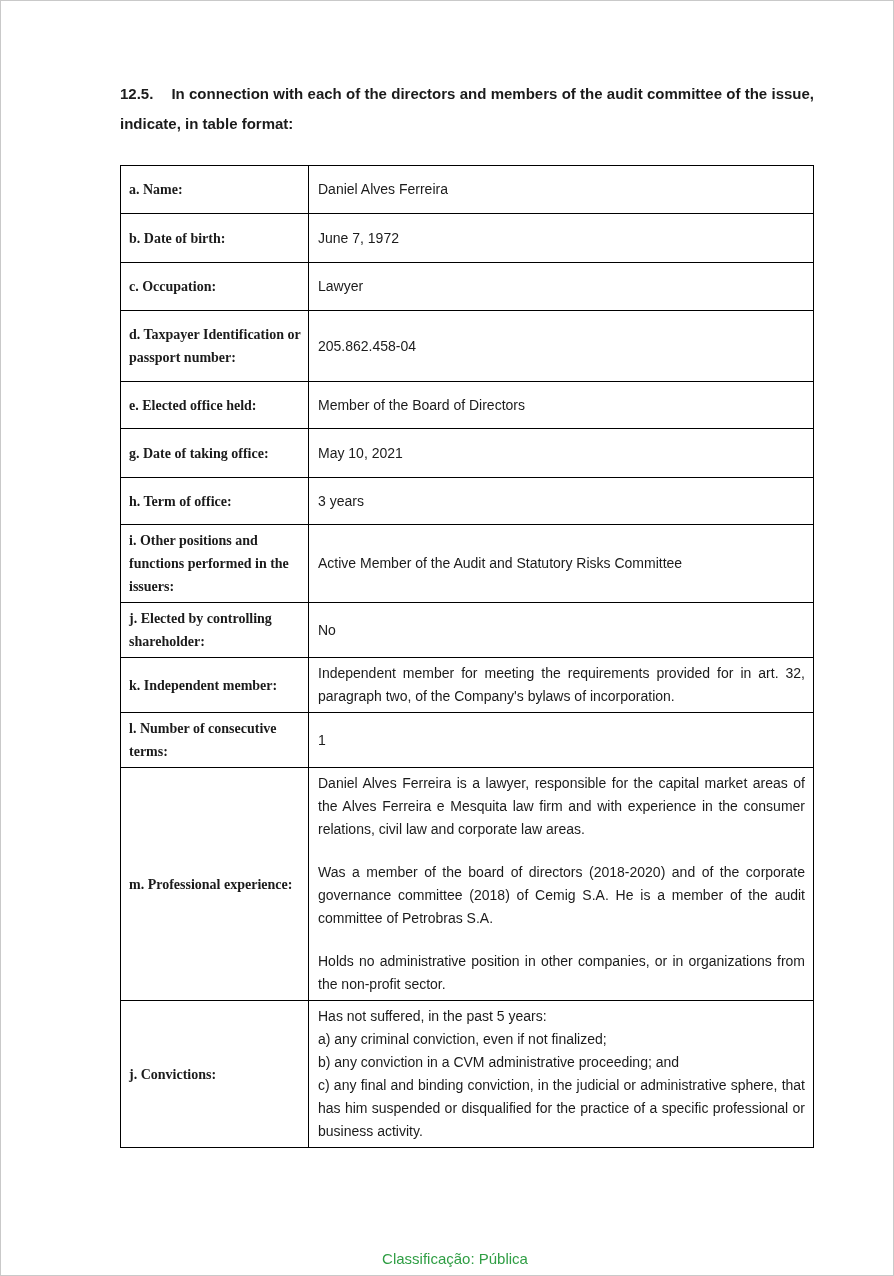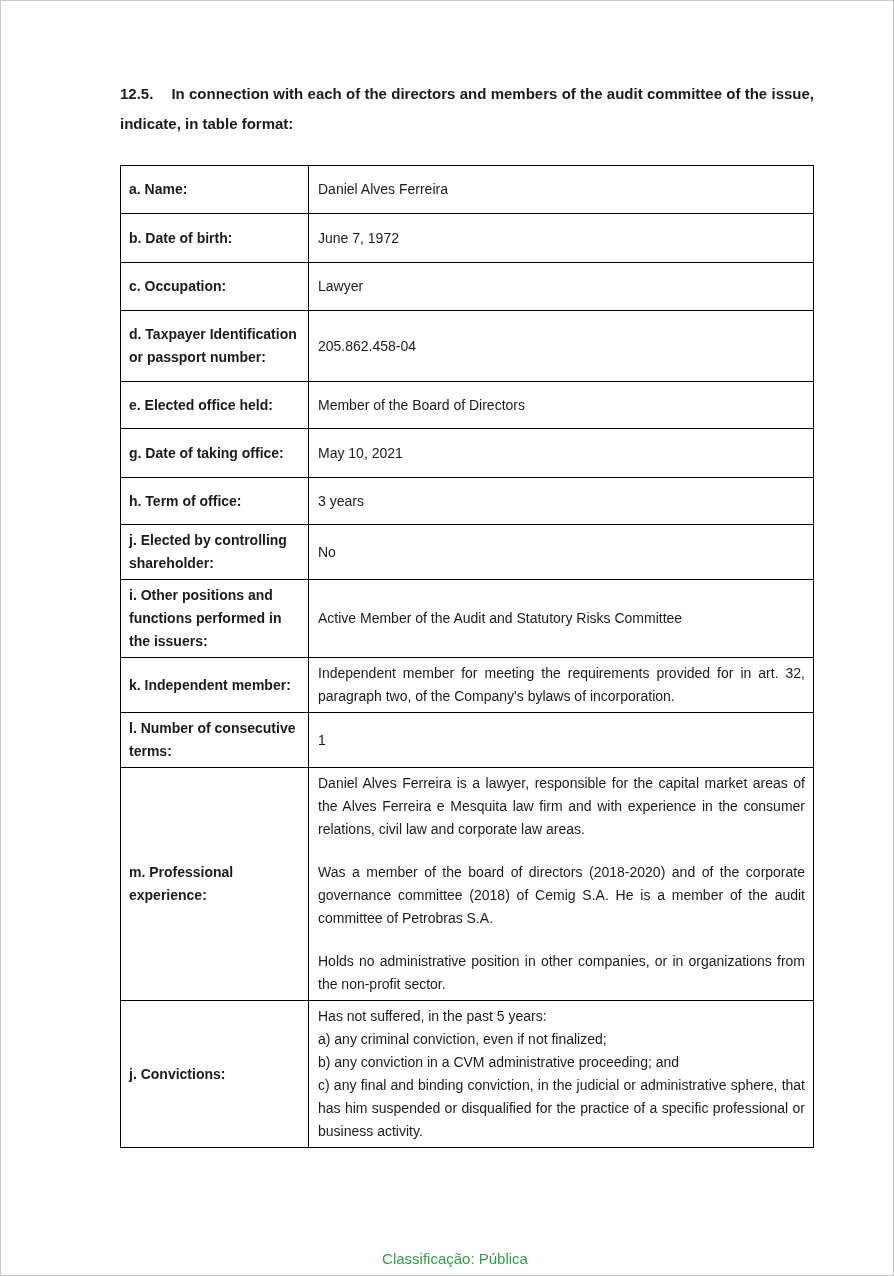--- a/index.html
+++ b/index.html
@@ -36,20 +36,21 @@
   table.doc td{
     border:1.5px solid #000000;
     vertical-align:middle;
     font-size:14px;
     line-height:23px;
   }
   td.label{
     width:175px;
     font-weight:bold;
     padding:4px 4px 4px 8px;
+    font-family:Liberation Serif, serif;
   }
   td.value{
     padding:4px 8px 4px 9px;
   }
   td.value.multi{text-align:justify;}
   td.value p{margin:0;}
   td.value p.gap{margin-bottom:20px;}
   .footer{
     position:absolute;
     left:16px;right:0;
@@ -91,27 +92,27 @@
           <td class="value">Member of the Board of Directors</td>
         </tr>
         <tr style="height:49px">
           <td class="label">g. Date of taking office:</td>
           <td class="value">May 10, 2021</td>
         </tr>
         <tr style="height:47px">
           <td class="label">h. Term of office:</td>
           <td class="value">3 years</td>
         </tr>
+        <tr style="height:69px">
+          <td class="label">i. Other positions and functions performed in the issuers:</td>
+          <td class="value">Active Member of the Audit and Statutory Risks Committee</td>
+        </tr>
         <tr style="height:48px">
           <td class="label">j. Elected by controlling shareholder:</td>
           <td class="value">No</td>
-        </tr>
-        <tr style="height:69px">
-          <td class="label">i. Other positions and functions performed in the issuers:</td>
-          <td class="value">Active Member of the Audit and Statutory Risks Committee</td>
         </tr>
         <tr style="height:49px">
           <td class="label">k. Independent member:</td>
           <td class="value multi">Independent member for meeting the requirements provided for in art. 32, paragraph two, of the Company's bylaws of incorporation.</td>
         </tr>
         <tr style="height:48px">
           <td class="label">l. Number of consecutive terms:</td>
           <td class="value">1</td>
         </tr>
         <tr style="height:222px">

